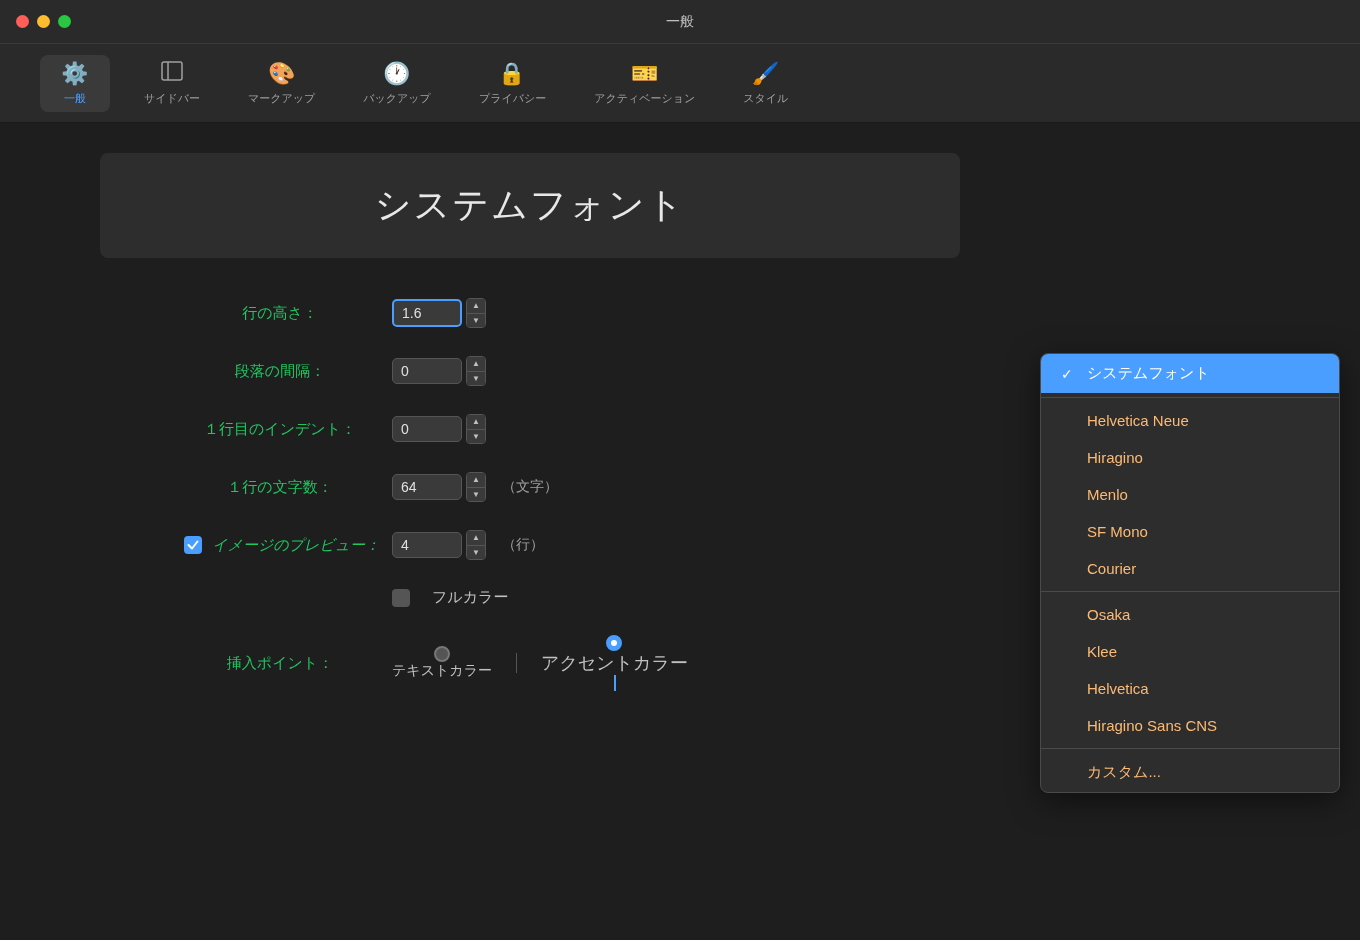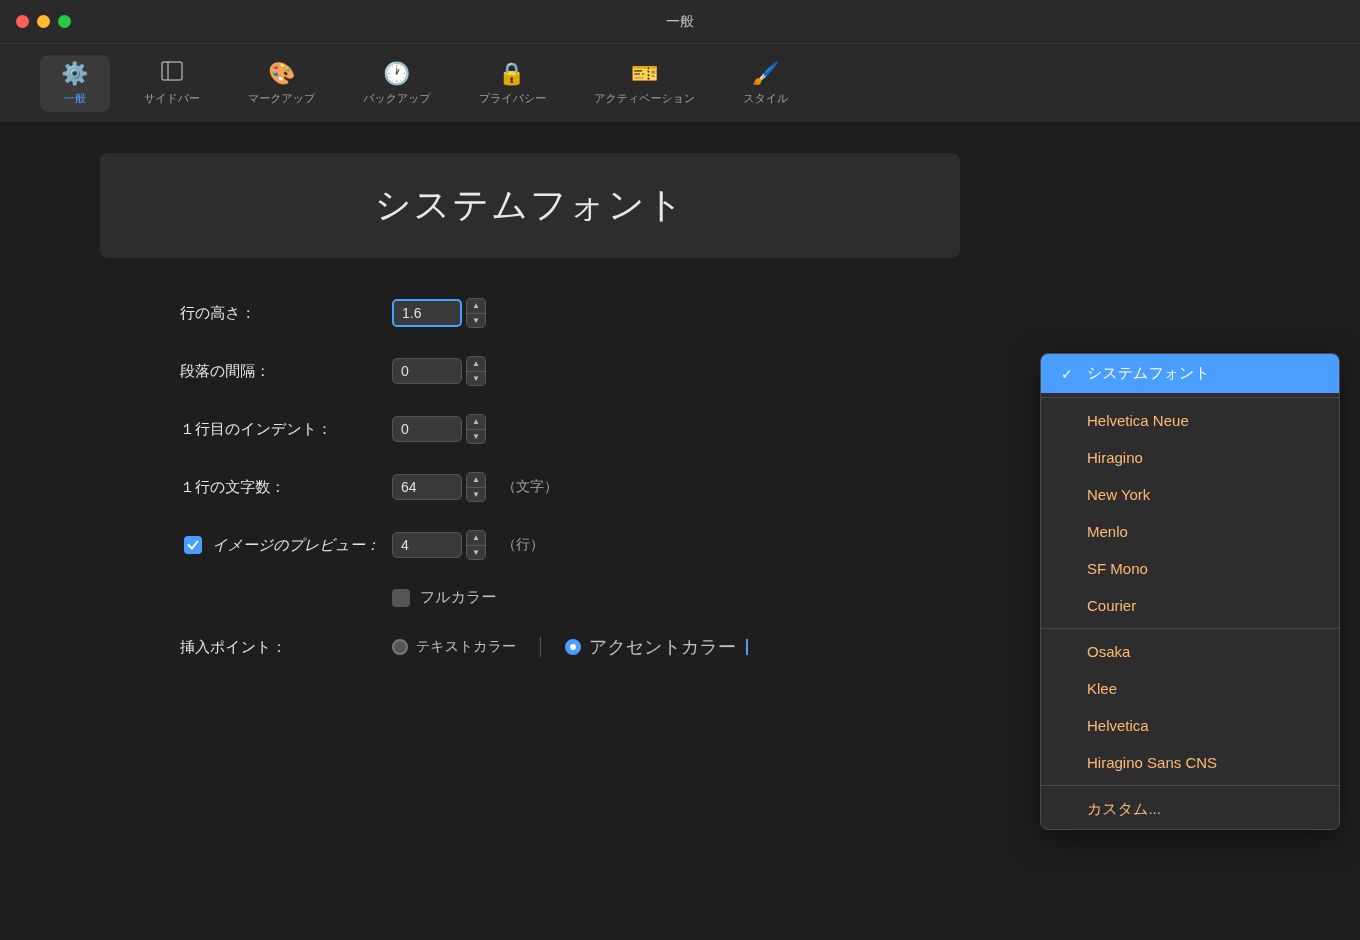--- a/index.html
+++ b/index.html
@@ -112,22 +112,22 @@
       gap: 28px;
       padding-left: 80px;
     }
     .setting-row {
       display: flex;
       align-items: center;
       gap: 12px;
     }
     .setting-label {
       font-size: 15px;
-      color: #e5e5e5;
-      text-align: left;
+      color: #22c55e;
+      text-align: center;
       min-width: 200px;
     }
     .number-input-wrapper {
       display: flex;
       align-items: center;
       gap: 4px;
     }
     .number-input {
       background: #3a3a3a;
       border: 2px solid #4a9eff;
@@ -168,21 +168,21 @@
     .suffix-text {
       font-size: 14px;
       color: #a0a0a0;
       margin-left: 12px;
     }
 
     
     .checkbox-wrapper {
       display: flex;
       align-items: center;
-      gap: 10px;
+      gap: 22px;
     }
     .checkbox-custom {
       width: 18px;
       height: 18px;
       background: #4a9eff;
       border-radius: 4px;
       display: flex;
       align-items: center;
       justify-content: center;
       cursor: pointer;
@@ -198,21 +198,22 @@
 
     
     .radio-row {
       display: flex;
       align-items: center;
       gap: 24px;
     }
     .radio-item {
       display: flex;
       align-items: center;
-      gap: 8px;
+      gap: 0;
+      flex-direction: column;
     }
     .radio-dot {
       width: 16px;
       height: 16px;
       border-radius: 50%;
       background: #555;
       border: 2px solid #777;
     }
     .radio-dot.selected {
       background: #4a9eff;
@@ -448,24 +449,20 @@
     <div class="dropdown-item">
       <span class="check-icon"></span>
       <span>Helvetica Neue</span>
     </div>
 
     <div class="dropdown-item">
       <span class="check-icon"></span>
       <span>Hiragino</span>
     </div>
 
-    <div class="dropdown-item">
-      <span class="check-icon"></span>
-      <span>New York</span>
-    </div>
 
     <div class="dropdown-item">
       <span class="check-icon"></span>
       <span>Menlo</span>
     </div>
 
     <div class="dropdown-item">
       <span class="check-icon"></span>
       <span>SF Mono</span>
     </div>

